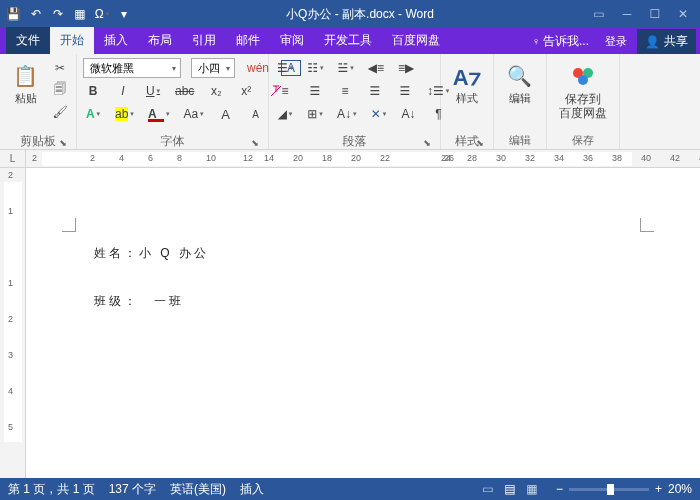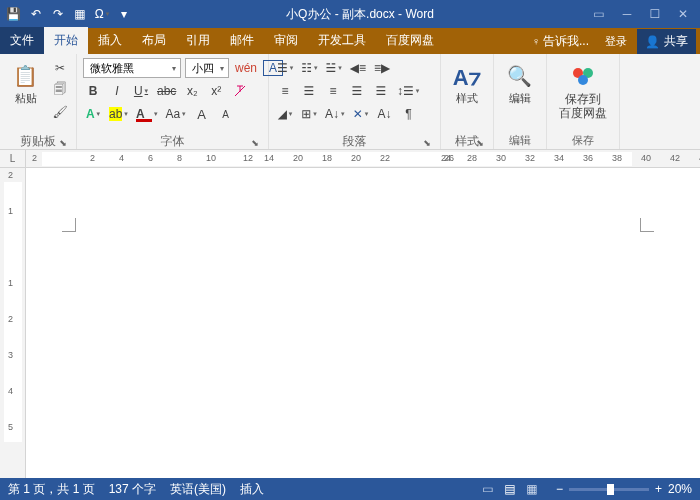--- a/index.html
+++ b/index.html
@@ -3,37 +3,37 @@
 <meta charset="utf-8">
 <style>
 *{margin:0;padding:0;box-sizing:border-box;font-family:"Microsoft YaHei",sans-serif;font-size:12px;user-select:none}
 body{width:700px;height:500px;background:#fff;overflow:hidden;display:flex;flex-direction:column}
 .titlebar{height:28px;background:#2b579a;color:#fff;display:flex;align-items:center;padding:0 4px}
 .qat{display:flex;gap:2px;align-items:center}
 .qat .btn{width:20px;height:20px;display:flex;align-items:center;justify-content:center;color:#fff;cursor:pointer}
 .title{flex:1;text-align:center;font-size:12px}
 .winbtns{display:flex;gap:2px}
 .winbtns .btn{width:26px;height:20px;display:flex;align-items:center;justify-content:center;color:#b8c9e6;cursor:pointer}
-.tabs{height:26px;background:#a16207;display:flex;align-items:flex-end;}
+.tabs{height:26px;background:#6d28d9;display:flex;align-items:flex-end;padding-left:6px}
 .tab{padding:5px 10px;color:#fff;cursor:pointer;font-size:12px}
 .tab.active{background:#f3f3f3;color:#2b579a}
 .tab.file{background:#1e3e6e}
 .tabright{margin-left:auto;display:flex;align-items:center;gap:4px;padding-right:4px}
 .tabright .lbl{color:#fff;font-size:11px;padding:3px 6px;cursor:pointer}
 .share{background:#1e3e6e;color:#fff;padding:4px 8px;display:flex;align-items:center;gap:4px}
 .ribbon{height:96px;background:#f3f3f3;border-bottom:1px solid #d4d4d4;display:flex}
 .group{border-right:1px solid #e1e1e1;padding:2px 6px 0;display:flex;flex-direction:column}
 .group .body{flex:1;display:flex;align-items:flex-start;gap:4px;padding-top:2px}
 .group .label{height:16px;text-align:center;font-size:11px;color:#666;position:relative}
 .launcher{position:absolute;right:2px;bottom:1px;width:10px;height:10px;font-size:9px;color:#666;cursor:pointer}
 .bigbtn{display:flex;flex-direction:column;align-items:center;justify-content:center;padding:4px 6px;cursor:pointer;gap:2px}
 .bigbtn .ico{width:28px;height:28px;display:flex;align-items:center;justify-content:center;font-size:20px}
 .bigbtn .txt{font-size:11px;color:#444;text-align:center;line-height:1.2}
 .col{display:flex;flex-direction:column;gap:2px}
-.row{display:flex;gap:4px;align-items:center}
+.row{display:flex;gap:10px;align-items:center}
 .sbtn{min-width:20px;height:20px;display:flex;align-items:center;justify-content:center;cursor:pointer;font-size:12px;color:#444;padding:0 2px}
 .combo{height:20px;border:1px solid #ababab;background:#fff;display:flex;align-items:center;padding:0 2px;cursor:pointer}
 .combo .val{flex:1;padding:0 4px;font-size:11px}
 .combo .arr{font-size:8px;color:#666;padding:0 2px}
 .fontbox{width:98px}
 .sizebox{width:44px}
 .dd::after{content:"▾";font-size:7px;margin-left:2px;color:#666}
 .und{text-decoration:underline}
 .strike{text-decoration:line-through}
 .ruler-wrap{background:#fff;display:flex}
@@ -275,20 +275,24 @@
       <span class="num" style="top: 110px;">1</span>
       <span class="num" style="top: 146px;">2</span>
       <span class="num" style="top: 182px;">3</span>
       <span class="num" style="top: 218px;">4</span>
       <span class="num" style="top: 254px;">5</span>
     </div>
   <div class="canvas">
     <div class="page">
       <div class="crop tl"></div>
       <div class="crop tr"></div>
+      <div class="content">
+        <div>姓名：小 Q 办公</div>
+        <div style="margin-top:18px">班级：　一班</div>
+      </div>
     </div>
   </div>
 </div>
 
 <div class="statusbar">
   <span>第 1 页，共 1 页</span>
   <span>137 个字</span>
   <span>英语(美国)</span>
   <span>插入</span>
   <span class="spacer"></span>

